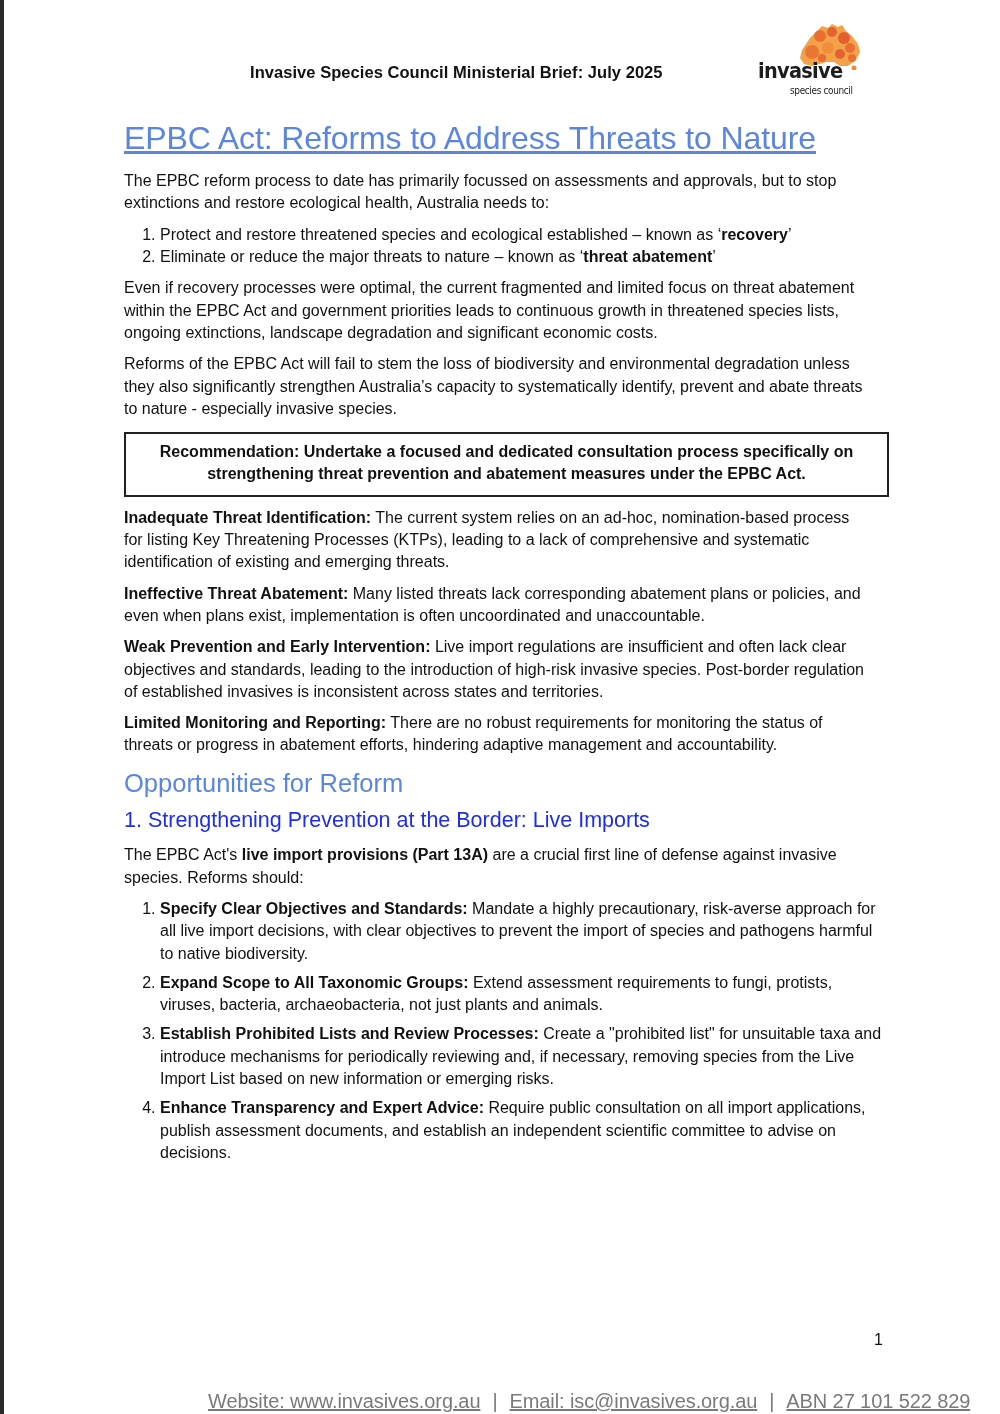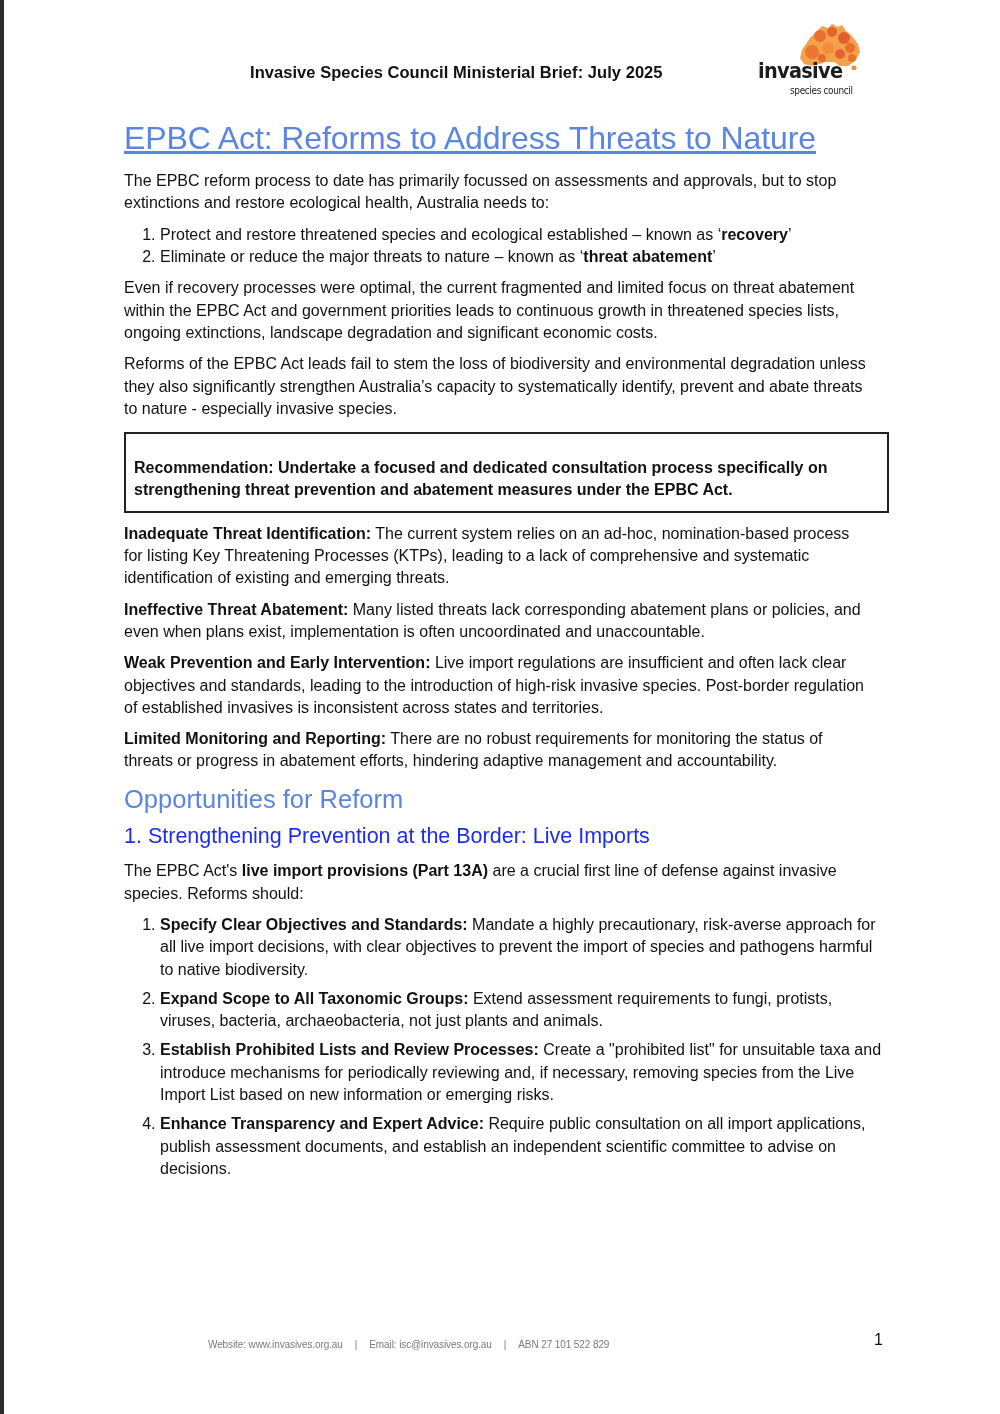--- a/index.html
+++ b/index.html
@@ -108,34 +108,36 @@
     }
     ol li {
       font-size: 16px;
       line-height: 22.3px;
       padding-left: 0;
     }
     ol.spaced li { margin-bottom: 7px; }
     b { font-weight: bold; }
     .rec-box {
       border: 2px solid #222;
-      padding: 23px 8px 9px 8px;
+      padding: 7px 8px 9px 8px;
       margin: 12px 0 10px 0;
       font-size: 16px;
       line-height: 22.3px;
       font-weight: bold;
+      text-align: center;
     }
     .footer {
       position: absolute;
-      top: 1339px;
+      top: 1390px;
       left: 204px;
-      font-size: 10px;
+      font-size: 20px;
       color: #7a7a7a;
       white-space: nowrap;
       letter-spacing: -0.1px;
+      text-decoration: underline;
     }
     .footer .sep { margin: 0 12px; }
     .page-num {
       position: absolute;
       top: 1331px;
       left: 870px;
       font-size: 16px;
       color: #111;
     }
   </style>
@@ -170,21 +172,21 @@
 
   <div class="content">
     <h1>EPBC Act: Reforms to Address Threats to Nature</h1>
 
     <p>The EPBC reform process to date has primarily focussed on assessments and approvals, but to stop extinctions and restore ecological health, Australia needs to:</p>
     <ol>
       <li><span>Protect and restore threatened species and ecological established – known as ‘</span><b>recovery</b><span>’</span></li>
       <li><span>Eliminate or reduce the major threats to nature – known as ‘</span><b>threat abatement</b><span>’</span></li>
     </ol>
     <p>Even if recovery processes were optimal, the current fragmented and limited focus on threat abatement within the EPBC Act and government priorities leads to continuous growth in threatened species lists, ongoing extinctions, landscape degradation and significant economic costs.</p>
-    <p>Reforms of the EPBC Act leads fail to stem the loss of biodiversity and environmental degradation unless they also significantly strengthen Australia’s capacity to systematically identify, prevent and abate threats to nature - especially invasive species.</p>
+    <p>Reforms of the EPBC Act will fail to stem the loss of biodiversity and environmental degradation unless they also significantly strengthen Australia’s capacity to systematically identify, prevent and abate threats to nature - especially invasive species.</p>
 
     <div class="rec-box">Recommendation: Undertake a focused and dedicated consultation process specifically on strengthening threat prevention and abatement measures under the EPBC Act.</div>
 
     <p><b>Inadequate Threat Identification:</b><span> The current system relies on an ad-hoc, nomination-based process for listing Key Threatening Processes (KTPs), leading to a lack of comprehensive and systematic identification of existing and emerging threats.</span></p>
     <p><b>Ineffective Threat Abatement:</b><span> Many listed threats lack corresponding abatement plans or policies, and even when plans exist, implementation is often uncoordinated and unaccountable.</span></p>
     <p><b>Weak Prevention and Early Intervention:</b><span> Live import regulations are insufficient and often lack clear objectives and standards, leading to the introduction of high-risk invasive species. Post-border regulation of established invasives is inconsistent across states and territories.</span></p>
     <p><b>Limited Monitoring and Reporting:</b><span> There are no robust requirements for monitoring the status of threats or progress in abatement efforts, hindering adaptive management and accountability.</span></p>
 
     <h2>Opportunities for Reform</h2>
     <h3>1. Strengthening Prevention at the Border: Live Imports</h3>

